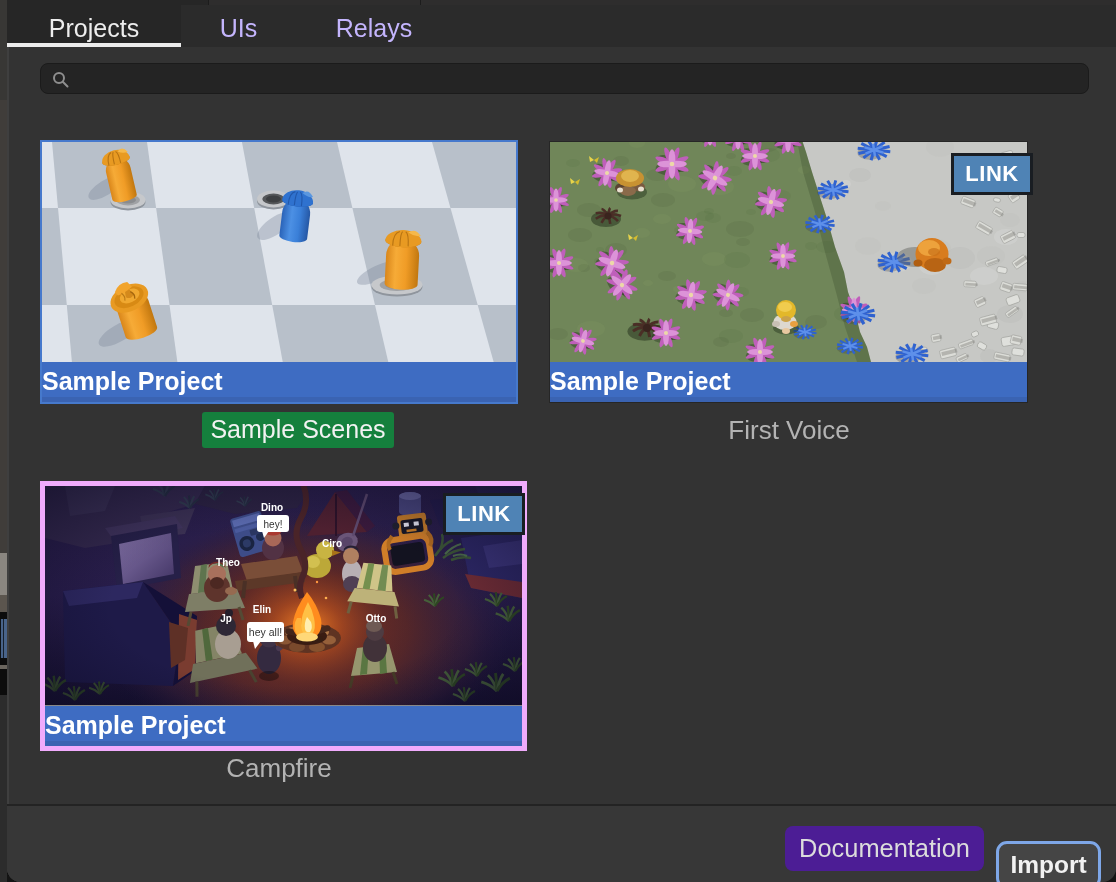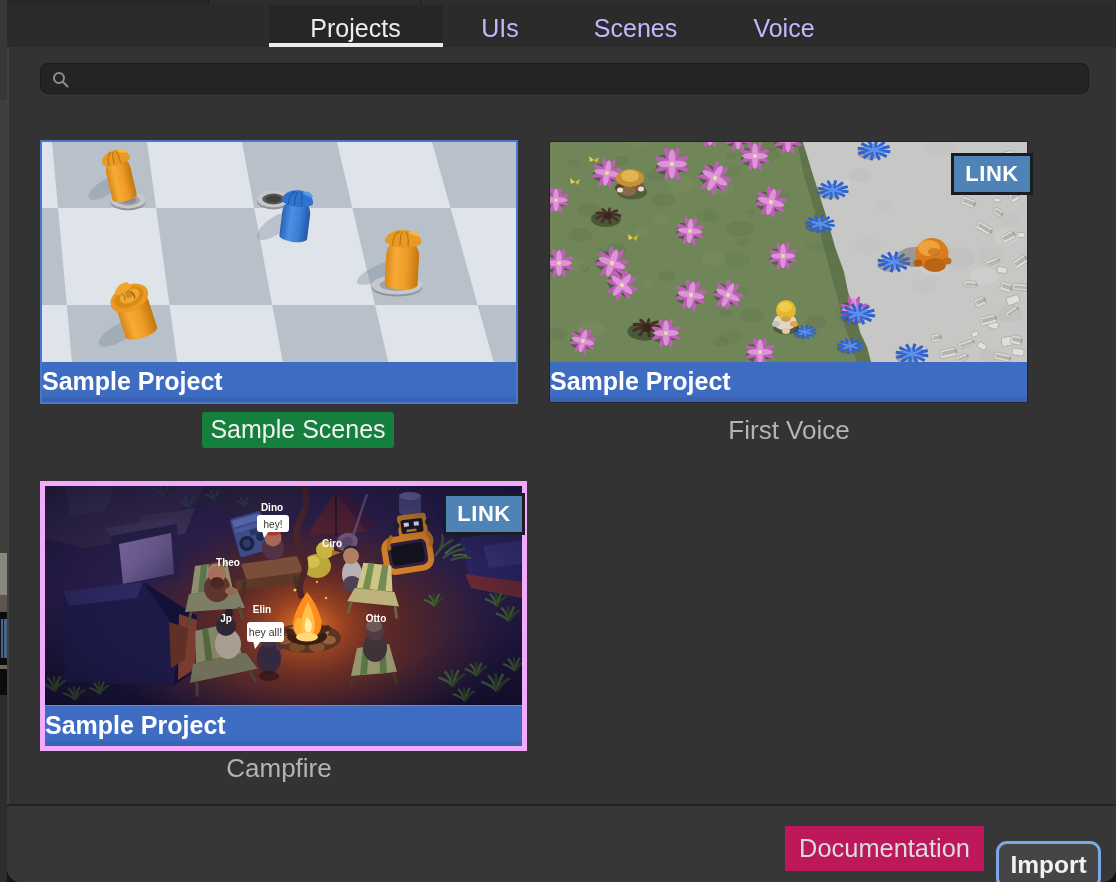--- a/index.html
+++ b/index.html
@@ -9,21 +9,21 @@
 #sliver .s3{position:absolute;left:0;top:553px;width:7px;height:42px;background:#8a8680;}
 #sliver .s3b{position:absolute;left:0;top:595px;width:7px;height:17px;background:#5b554e;}
 #sliver .s4{position:absolute;left:0;top:612px;width:7px;height:46px;background:linear-gradient(180deg,#0c0c0c 0 7px,transparent 7px),linear-gradient(90deg,#101418 0 1px,#49648a 1px 3px,#16202c 3px 4px,#49648a 4px 7px);}
 #sliver .s5{position:absolute;left:0;top:658px;width:7px;height:37px;background:linear-gradient(180deg,#0c0c0c 0 7px,#6a655e 7px 11px,#0c0c0c 11px);}
 #sliver .s6{position:absolute;left:0;top:695px;width:7px;height:187px;background:#2c2c2c;}
 
 #panel{position:absolute;left:7px;top:0;width:1109px;height:882px;background:#333333;border-bottom-left-radius:14px;border-bottom-right-radius:14px;overflow:hidden;box-shadow:inset 2px 0 0 #3f3f3f;}
 #topstrip{position:absolute;left:0;top:0;width:1109px;height:5px;background:#2e2d2d;}
 #topstrip .seg{position:absolute;left:0;top:0;width:201px;height:5px;background:#262626;border-right:1px solid #1c1c1c;}
 #topstrip .l2{position:absolute;left:413px;top:0;width:1px;height:5px;background:#1c1c1c;}
-#tabbar{position:absolute;left:0;top:5px;width:1109px;height:42px;background:#2b2b2b;display:flex;justify-content:center;}
+#tabbar{position:absolute;left:0;top:5px;width:1109px;height:42px;background:#2b2b2b;display:flex;}
 .tab{height:38px;display:flex;align-items:center;justify-content:center;font-size:25px;color:#c4b5fd;padding-top:9px;box-sizing:content-box;height:29px;}
 #tab1{width:174px;background:#262626;color:#ededed;border-bottom:4px solid #ececec;}
 #tab2{width:115px;}#tab3{width:156px;}#tab4{width:141px;}
 #search{position:absolute;left:33px;top:63px;width:1047px;height:29px;background:#242424;border:1px solid #1b1b1b;border-radius:8px;}
 #search svg{position:absolute;left:9px;top:5px;}
 
 .card{position:absolute;width:474px;background:#3e6cc2;}
 #card1{left:33px;top:140px;border:2px solid #4679cc;}
 #card2{left:542px;top:141px;width:477px;border:1px solid #262626;}
 #card3{left:33px;top:481px;width:477px;border:5px solid #f0abfc;}
@@ -32,42 +32,41 @@
 .sublabel{position:absolute;color:#b3b3b3;font-size:26px;text-align:center;}
 #lab1{left:33px;top:412px;width:478px;}
 #lab1 span{display:inline-block;background:#15803d;border-radius:3px;color:#f2f2f2;font-size:25px;padding:3px 8px 4px;margin-left:38px;}
 #lab2{left:543px;top:415px;width:478px;}
 #lab3{left:33px;top:753px;width:478px;}
 .link{position:absolute;border:3px solid #191d22;background:#4f83b5;color:#fff;font-weight:700;font-size:22px;letter-spacing:0.5px;width:76px;height:36px;line-height:35px;text-align:center;}
 #link2{left:944px;top:153px;}
 #link3{left:436px;top:493px;}
 
 #botbar{position:absolute;left:0;bottom:0;width:1109px;height:76px;background:#373737;border-top:2px solid #232323;}
-#doc{position:absolute;right:132px;top:20px;width:199px;height:45px;background:#be185d;border-radius:0;color:#dcdcdc;font-size:25.4px;text-align:center;line-height:44px;}
+#doc{position:absolute;right:132px;top:20px;width:199px;height:45px;background:#4c1d95;border-radius:8px;color:#dcdcdc;font-size:25.4px;text-align:center;line-height:44px;}
 #import{position:absolute;right:15px;top:19px;width:99px;height:42px;background:#454545;border:3px solid #7ea7e8;border-radius:11px;color:#f2f2f2;font-weight:700;font-size:24.5px;text-align:center;line-height:41px;margin-top:16px;}
 
 #thumb1{background:#dde3ea;}
 
 #corner{position:absolute;left:7px;bottom:0;width:30px;height:30px;background:#141414;z-index:0;}
 #corner2{position:absolute;right:0;bottom:0;width:30px;height:30px;background:#141414;z-index:0;}
 #panel{z-index:1;}
 </style></head><body>
 <div id="stage">
   <div id="corner"></div>
     <div id="corner2"></div>
   <div id="panel">
     <div id="topstrip">
         <div class="seg"></div>
         <div class="l2"></div>
       </div>
     <div id="tabbar">
       <div class="tab" id="tab1">Projects</div>
       <div class="tab" id="tab2">UIs</div>
-      <div class="tab" id="tab3">Scenes</div>
-      <div class="tab" id="tab4">Voice</div>
+      <div class="tab" id="tab3">Relays</div>
     </div>
     <div id="search">
         <svg width="22" height="22" viewBox="0 0 22 22">
           <circle cx="9" cy="9" r="5" fill="none" stroke="#8e8e8e" stroke-width="2"></circle>
           <line x1="12.8" y1="12.8" x2="17.5" y2="17.5" stroke="#8e8e8e" stroke-width="2" stroke-linecap="round"></line>
         </svg>
       </div>
 
     <div class="card" id="card1">
       <div class="thumb" id="thumb1">

